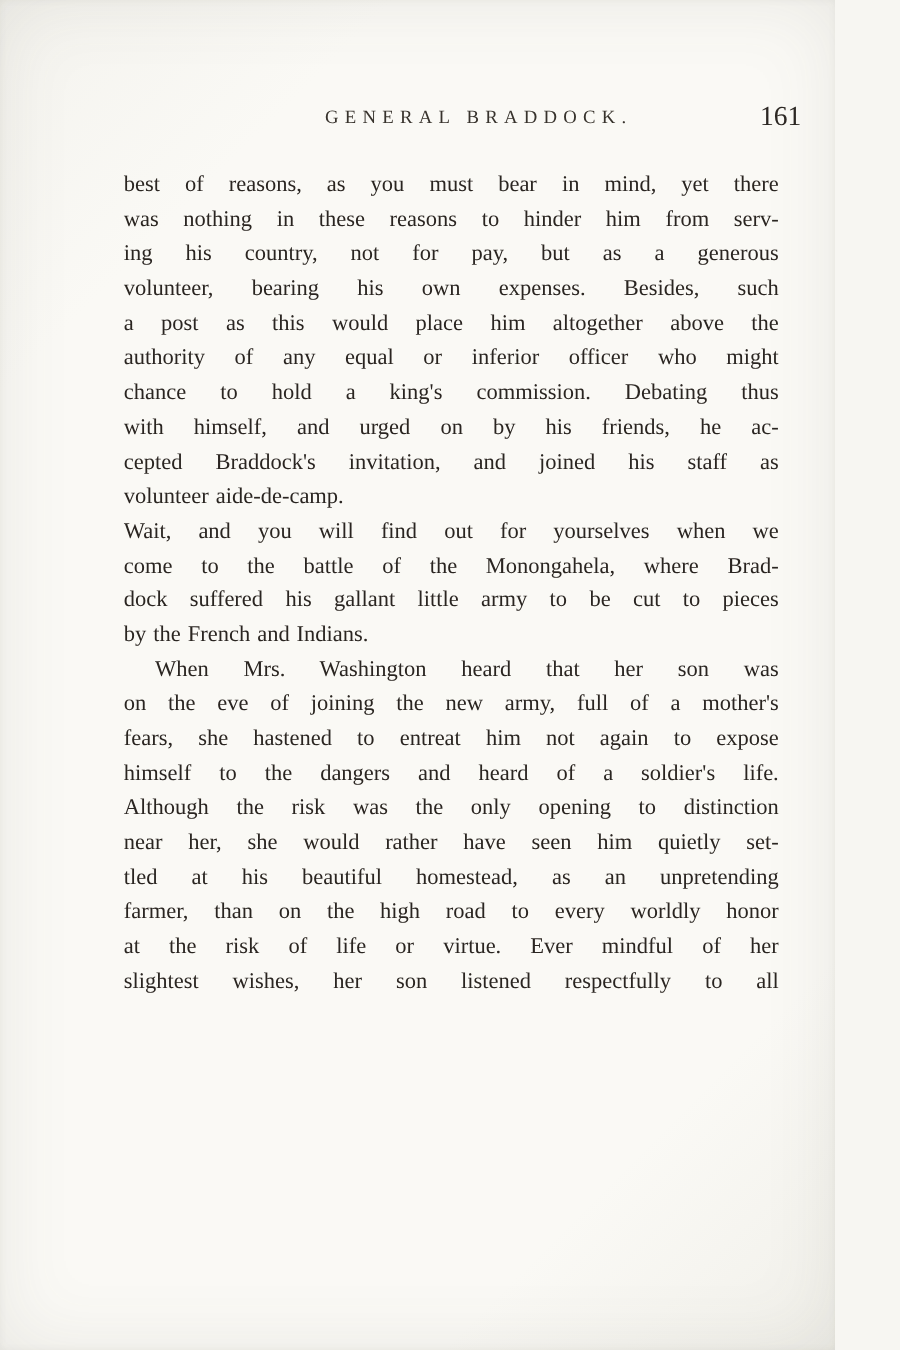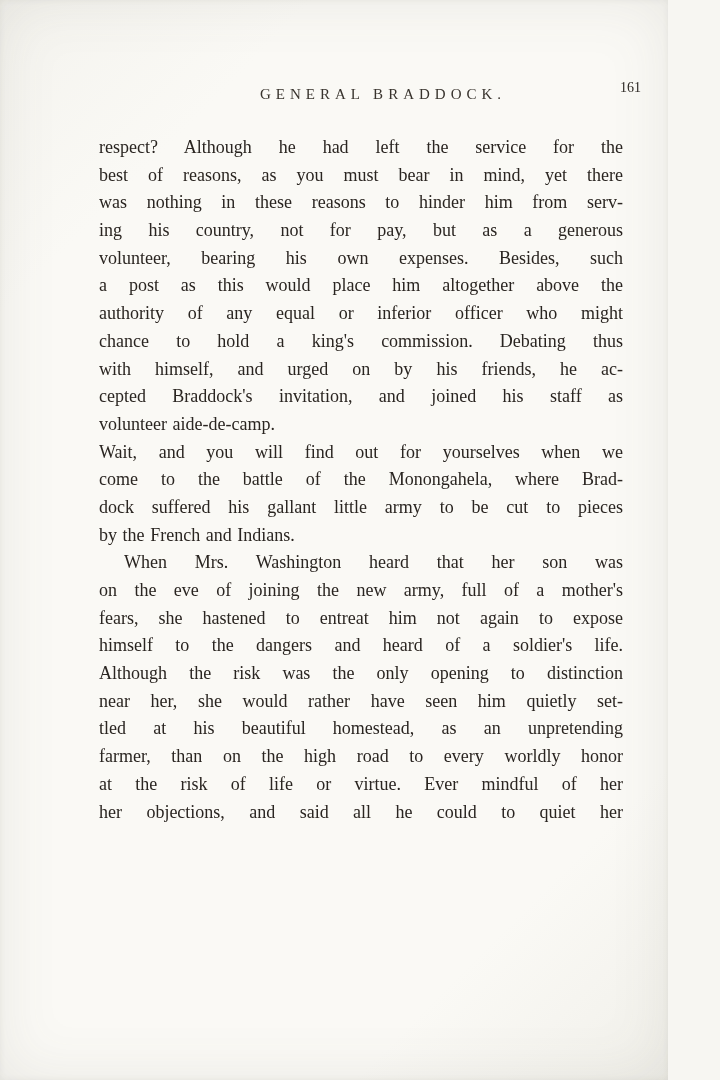--- a/index.html
+++ b/index.html
@@ -39,21 +39,21 @@
     text-align: center;
     transform: translateX(22px);
     font-size: 15px;
     letter-spacing: 5px;
     color: #38332d;
   }
   .page-number {
     position: absolute;
     right: -18px;
     top: -4px;
-    font-size: 14px;
+    font-size: 22px;
     color: #2c2723;
   }
   .page-body {
     margin-top: 16px;
   }
   .paragraph {
     margin: 0;
   }
   .line {
     text-align: justify;
@@ -76,21 +76,20 @@
 <body>
 
 <div class="scan-page">
   <div class="text-column">
     <div class="running-header">
       <div class="header-title">GENERAL BRADDOCK.</div>
       <div class="page-number">161</div>
     </div>
     <div class="page-body" id="page-body">
         <div class="paragraph">
-          <div class="line">respect?  Although he had left the service for the</div>
           <div class="line">best of reasons, as you must bear in mind, yet there</div>
           <div class="line">was nothing in these reasons to hinder him from serv-</div>
           <div class="line">ing his country, not for pay, but as a generous</div>
           <div class="line">volunteer, bearing his own expenses.  Besides, such</div>
           <div class="line">a post as this would place him altogether above the</div>
           <div class="line">authority of any equal or inferior officer who might</div>
           <div class="line">chance to hold a king's commission.  Debating thus</div>
           <div class="line">with himself, and urged on by his friends, he ac-</div>
           <div class="line">cepted Braddock's invitation, and joined his staff as</div>
           <div class="line last">volunteer aide-de-camp.</div>
@@ -104,17 +103,17 @@
         <div class="paragraph">
           <div class="line indent">When Mrs. Washington heard that her son was</div>
           <div class="line">on the eve of joining the new army, full of a mother's</div>
           <div class="line">fears, she hastened to entreat him not again to expose</div>
           <div class="line">himself to the dangers and heard of a soldier's life.</div>
           <div class="line">Although the risk was the only opening to distinction</div>
           <div class="line">near her, she would rather have seen him quietly set-</div>
           <div class="line">tled at his beautiful homestead, as an unpretending</div>
           <div class="line">farmer, than on the high road to every worldly honor</div>
           <div class="line">at the risk of life or virtue.  Ever mindful of her</div>
-          <div class="line">her objections, and said all he could to quiet her</div>
+          <div class="line">slightest wishes, her son listened respectfully to all</div>
         </div>
       </div>
   </div>
 </div>
 
 </body></html>

